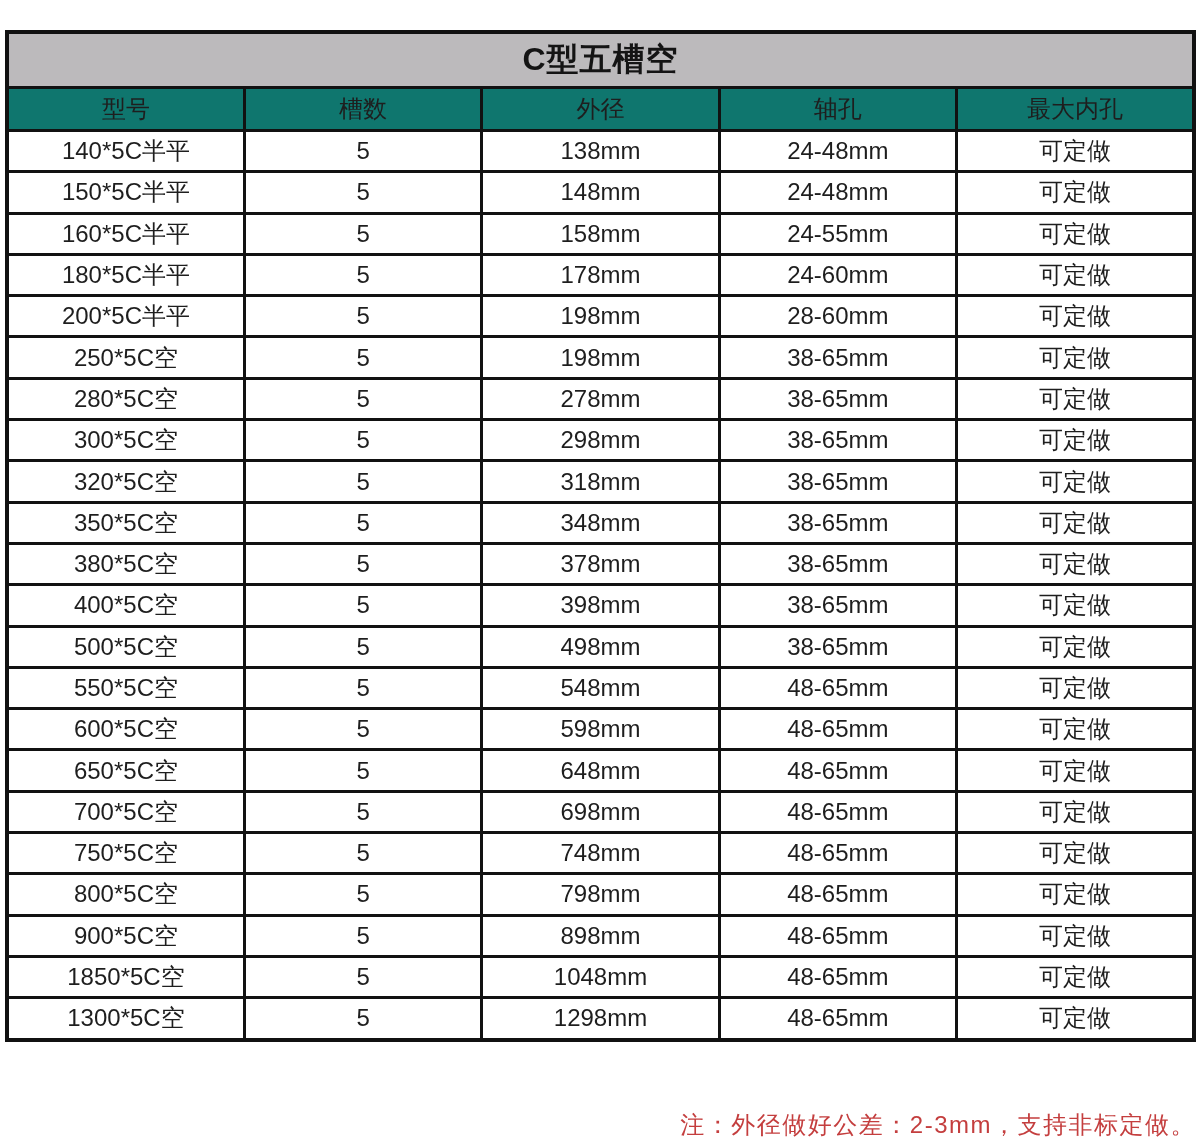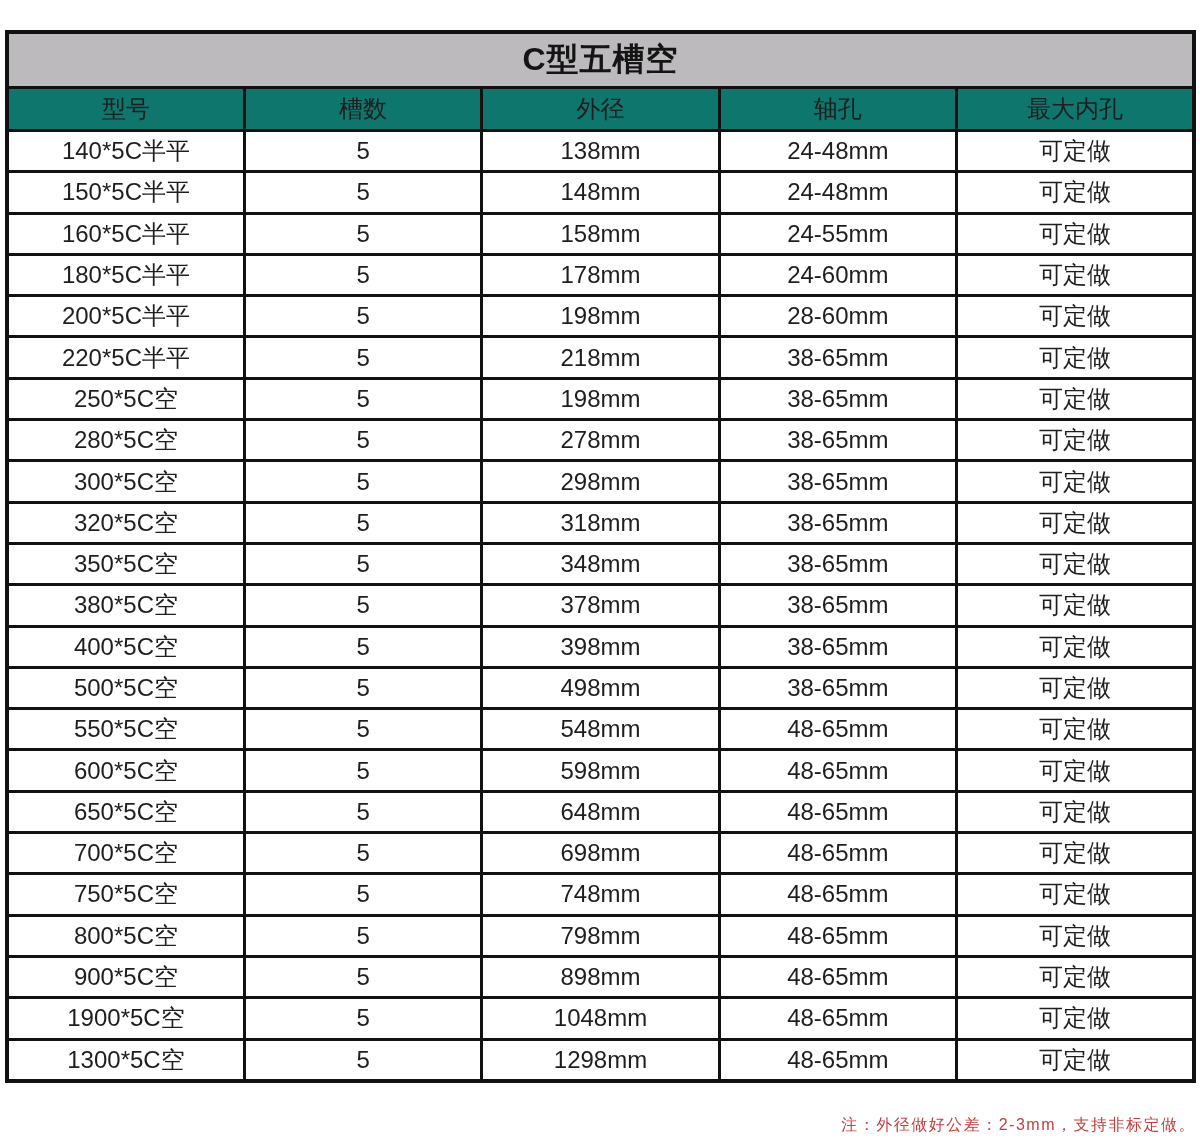--- a/index.html
+++ b/index.html
@@ -51,21 +51,21 @@
   .spec-table tbody td {
     height: 38.3px;
     font-size: 24px;
     font-weight: 400;
     background: #ffffff;
   }
   .footnote {
     position: absolute;
     top: 1111px;
     right: 4px;
-    font-size: 16px;
+    font-size: 24px;
     line-height: 28px;
     letter-spacing: 1.5px;
     color: var(--note-color, #c43e3e);
     white-space: nowrap;
   }
 </style>
 </head>
 <body>
 
 <div class="page">
@@ -119,27 +119,20 @@
           <td>可定做</td>
         </tr>
         <tr>
           <td>200*5C半平</td>
           <td>5</td>
           <td>198mm</td>
           <td>28-60mm</td>
           <td>可定做</td>
         </tr>
         <tr>
-          <td>220*5C半平</td>
-          <td>5</td>
-          <td>218mm</td>
-          <td>38-65mm</td>
-          <td>可定做</td>
-        </tr>
-        <tr>
           <td>250*5C空</td>
           <td>5</td>
           <td>198mm</td>
           <td>38-65mm</td>
           <td>可定做</td>
         </tr>
         <tr>
           <td>280*5C空</td>
           <td>5</td>
           <td>278mm</td>
@@ -231,21 +224,21 @@
           <td>可定做</td>
         </tr>
         <tr>
           <td>900*5C空</td>
           <td>5</td>
           <td>898mm</td>
           <td>48-65mm</td>
           <td>可定做</td>
         </tr>
         <tr>
-          <td>1900*5C空</td>
+          <td>1850*5C空</td>
           <td>5</td>
           <td>1048mm</td>
           <td>48-65mm</td>
           <td>可定做</td>
         </tr>
         <tr>
           <td>1300*5C空</td>
           <td>5</td>
           <td>1298mm</td>
           <td>48-65mm</td>

